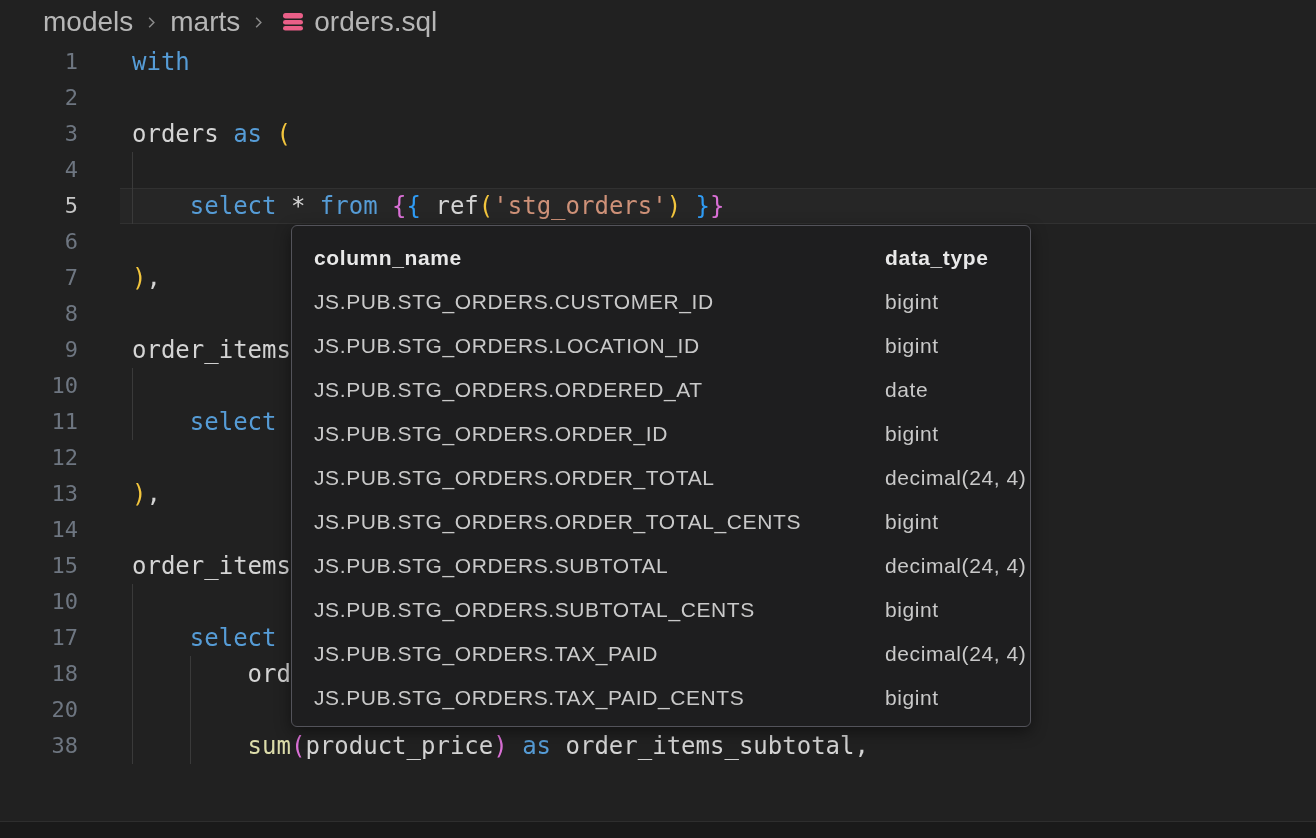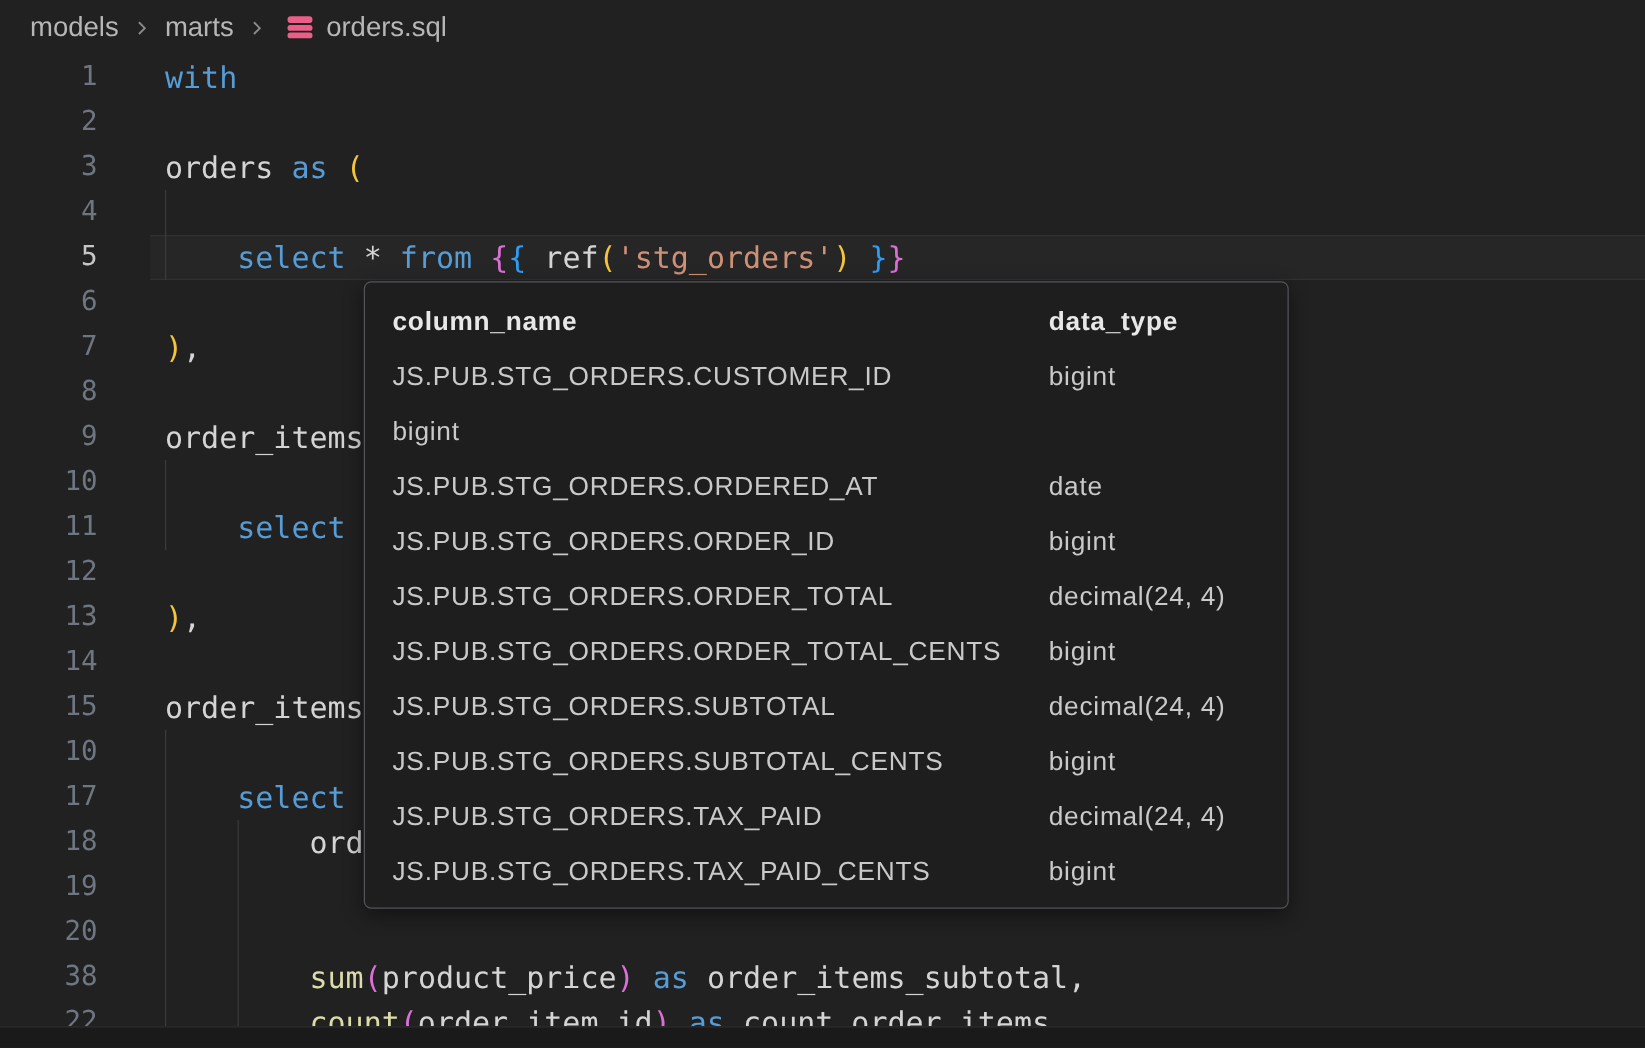--- a/index.html
+++ b/index.html
@@ -10,22 +10,22 @@
     --crumb:#b6b6b6; --chev:#8a8a8a; --icon-pink:#ea5f88;
   }
   html,body{margin:0;padding:0;}
   body{
     width:1316px;height:838px;position:relative;overflow:hidden;
     background:var(--editor-bg);
     font-family:"DejaVu Sans Mono",monospace;
   }
   
   .breadcrumb{
-    height:44px;display:flex;align-items:center;padding-left:24px;gap:9px;
-    font-family:"Liberation Sans",sans-serif;font-size:22px;color:var(--crumb);
+    height:44px;display:flex;align-items:center;padding-left:43px;gap:9px;
+    font-family:"Liberation Sans",sans-serif;font-size:28px;color:var(--crumb);
   }
   .crumb{cursor:pointer;}
   .chev{display:flex;align-items:center;margin:0 2px;}
   .dbicon{display:flex;align-items:center;margin-left:4px;}
   
   .editor{position:absolute;top:44px;left:0;right:0;height:777px;overflow:hidden;}
   .line{position:relative;height:36px;line-height:36px;font-size:24px;}
   .ln{
     position:absolute;left:0;width:78px;text-align:right;
     font-size:22px;color:var(--ln);
@@ -43,21 +43,21 @@
   .tok.b3{color:var(--b3);}
   
   .popup{
     position:absolute;left:291px;top:225px;width:740px;height:502px;
     background:var(--popup-bg);border:1px solid var(--popup-border);
     border-radius:6px;box-shadow:0 5px 16px rgba(0,0,0,.45);
     box-sizing:border-box;padding-top:10px;overflow:hidden;z-index:5;
     font-family:"Liberation Sans",sans-serif;font-size:21px;color:#c9c9c9;
     letter-spacing:0.6px;
   }
-  .prow{height:44px;line-height:44px;display:flex;padding-left:22px;}
+  .prow{height:44px;line-height:44px;display:flex;padding-left:22px;gap:46px;}
   .pc1{width:525px;flex:none;white-space:nowrap;overflow:hidden;}
   .pc2{white-space:nowrap;}
   .prow.head{font-weight:bold;color:#e8e8e8;}
   
   .bottom-strip{
     position:absolute;left:0;right:0;top:821px;height:17px;
     background:#1a1a1a;border-top:1px solid #2e2e2e;
   }
 </style>
 </head>
@@ -163,56 +163,45 @@
         <div class="guide" style="left: 132px;"></div>
         <span class="code"><span class="tok tx">    </span><span class="tok kw">select</span></span>
       </div>
       <div class="line">
         <div class="ln">18</div>
         <div class="guide" style="left: 132px;"></div>
         <div class="guide" style="left: 190px;"></div>
         <span class="code"><span class="tok tx">        ord</span></span>
       </div>
       <div class="line">
-        <div class="ln">19</div>
-        <div class="guide" style="left: 132px;"></div>
-        <div class="guide" style="left: 190px;"></div>
-        <span class="code"></span>
-      </div>
-      <div class="line">
         <div class="ln">20</div>
         <div class="guide" style="left: 132px;"></div>
         <div class="guide" style="left: 190px;"></div>
       </div>
       <div class="line">
         <div class="ln">38</div>
         <div class="guide" style="left: 132px;"></div>
         <div class="guide" style="left: 190px;"></div>
         <span class="code"><span class="tok tx">        </span><span class="tok fn">sum</span><span class="tok b2">(</span><span class="tok tx">product_price</span><span class="tok b2">)</span><span class="tok tx"> </span><span class="tok kw">as</span><span class="tok tx"> order_items_subtotal,</span></span>
-      </div>
-      <div class="line">
-        <div class="ln">22</div>
-        <div class="guide" style="left: 132px;"></div>
-        <div class="guide" style="left: 190px;"></div>
-        <span class="code"><span class="tok tx">        </span><span class="tok fn">count</span><span class="tok b2">(</span><span class="tok tx">order_item_id</span><span class="tok b2">)</span><span class="tok tx"> </span><span class="tok kw">as</span><span class="tok tx"> count_order_items</span></span>
       </div>
     </div>
 </div>
 
 <div class="popup">
   <div class="prow head">
     <span class="pc1">column_name</span>
     <span class="pc2">data_type</span>
   </div>
   <div>
       <div class="prow">
         <span class="pc1">JS.PUB.STG_ORDERS.CUSTOMER_ID</span>
         <span class="pc2">bigint</span>
       </div>
       <div class="prow">
+        <span class="pc1">JS.PUB.STG_ORDERS.LOCATION_ID</span>
         <span class="pc2">bigint</span>
       </div>
       <div class="prow">
         <span class="pc1">JS.PUB.STG_ORDERS.ORDERED_AT</span>
         <span class="pc2">date</span>
       </div>
       <div class="prow">
         <span class="pc1">JS.PUB.STG_ORDERS.ORDER_ID</span>
         <span class="pc2">bigint</span>
       </div>

